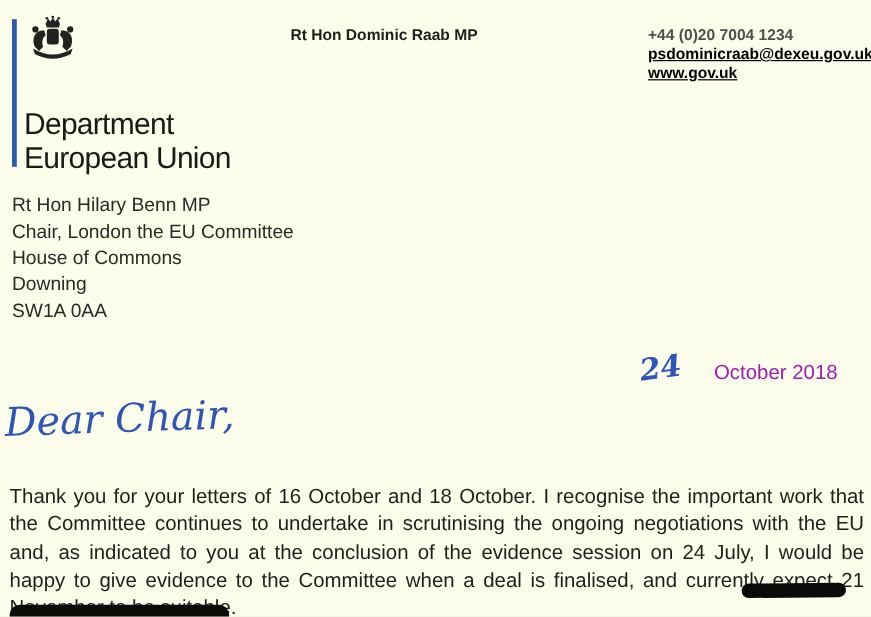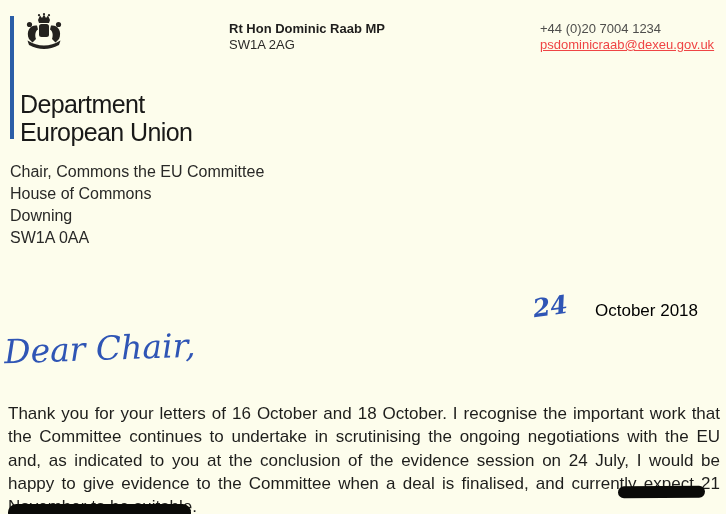--- a/index.html
+++ b/index.html
@@ -31,38 +31,40 @@
     font-size: 25px;
     line-height: 28px;
     letter-spacing: -0.6px;
     color: #191918;
     margin-top: 34px;
   }
 
   
   .sender {
     position: absolute;
-    left: 229px; top: 21px;
+    left: 242px; top: 21px;
     font-size: 13px;
     line-height: 16px;
     color: #2b2a28;
+    text-align: center;
   }
   .sender .name { font-weight: bold; color: #1f1e1d; }
 
   
   .contact {
     position: absolute;
     left: 540px; top: 21px;
     font-size: 13px;
     line-height: 16px;
+    font-weight: bold;
   }
   .contact .phone { color: #4e4e4c; }
   .contact .link  {
     display: block;
-    color: #ef4444;
+    color: #000000;
     text-decoration: underline;
     cursor: pointer;
   }
 
   
   .recipient {
     position: absolute;
     left: 10px; top: 161px;
     font-size: 16px;
     line-height: 22px;
@@ -77,21 +79,21 @@
     font-style: italic;
     font-size: 25px;
     font-weight: bold;
     color: #2f55b5;
     transform: rotate(-8deg);
   }
   .printed-date {
     position: absolute;
     left: 595px; top: 301px;
     font-size: 17px;
-    color: #000000;
+    color: #a21caf;
   }
 
   
   .salutation {
     position: absolute;
     left: 4px; top: 329px;
     font-family: "DejaVu Serif", serif;
     font-style: italic;
     font-size: 33px;
     color: #2f55b5;
@@ -148,30 +150,31 @@
     <path d="M7.5 28.5 q16.5 10 33 0 l-1.5 4.5 q-15 8 -30 0 z"></path>
   </svg>
 
   <div class="dept-name">
     <div>Department</div>
     <div>European Union</div>
   </div>
 
   <div class="sender">
     <div class="name">Rt Hon Dominic Raab MP</div>
-    <div>SW1A 2AG</div>
   </div>
 
   <div class="contact">
     <div class="phone">+44 (0)20 7004 1234</div>
     <span class="link">psdominicraab@dexeu.gov.uk</span>
+    <span class="link">www.gov.uk</span>
   </div>
 
   <div class="recipient">
-    <div>Chair, Commons the EU Committee</div>
+    <div>Rt Hon Hilary Benn MP</div>
+    <div>Chair, London the EU Committee</div>
     <div>House of Commons</div>
     <div>Downing</div>
     <div>SW1A 0AA</div>
   </div>
 
   <div class="hand-day">24</div>
   <div class="printed-date">October 2018</div>
 
   <div class="salutation">Dear Chair,</div>
 

